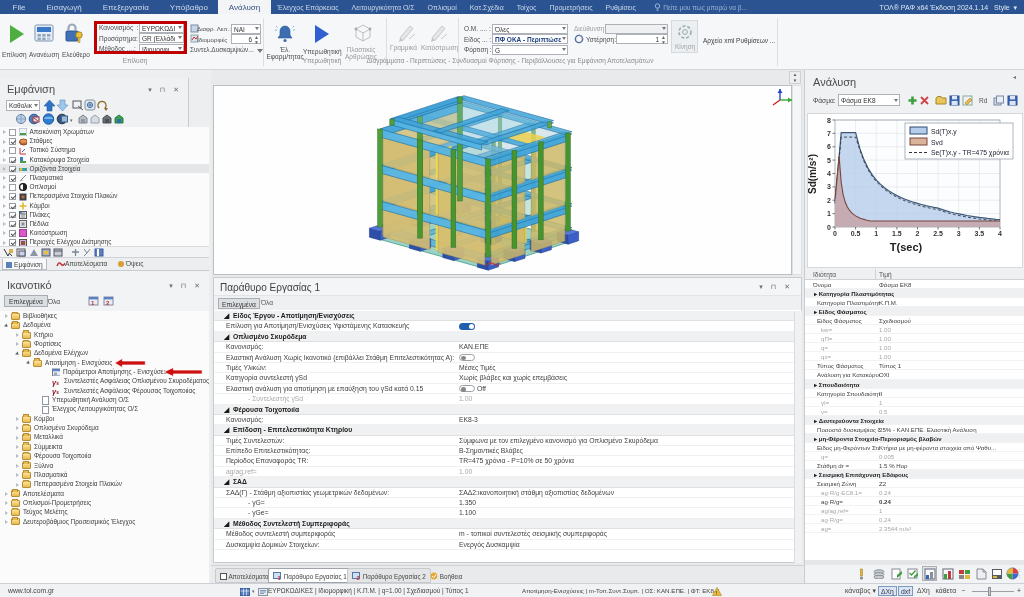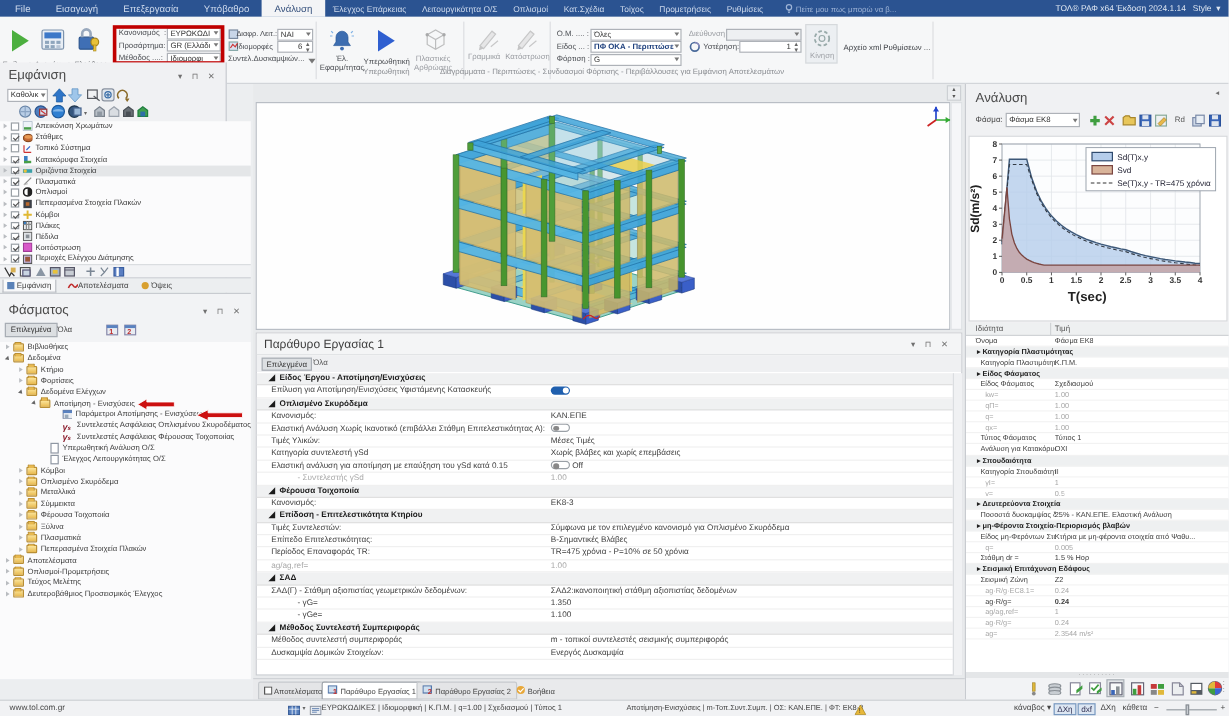--- a/index.html
+++ b/index.html
@@ -23,21 +23,21 @@
 .combo{position:absolute;height:10px;background:#fff;border:1px solid #aeb2b8;font-size:6.5px;color:#333;line-height:9px;padding:0 2px;white-space:nowrap;overflow:hidden}
 .combo .dd{position:absolute;right:1px;top:2px;width:0;height:0;border-left:2.5px solid transparent;border-right:2.5px solid transparent;border-top:3px solid #777}
 .spin{position:absolute;height:10px;background:#fff;border:1px solid #aeb2b8;font-size:6.5px;color:#333;line-height:9px;text-align:right;padding:0 8px 0 2px}
 .spin .ud{position:absolute;right:1px;top:0;font-size:5px;line-height:4.5px;color:#666}
 .redbox{position:absolute;left:94px;top:7px;width:93px;height:33px;border:3px solid #c00000}
 .gicon{position:absolute;opacity:.45;filter:grayscale(1)}
 
 .ptitle{position:absolute;font-size:11px;color:#4b4b4b}
 .pbtns{position:absolute;color:#707070;font-size:7px;letter-spacing:3px}
 
-#leftdock{position:absolute;left:0;top:52px;width:189px;height:513px;background:#f0f1f3;border-right:1px solid #c8cbd0}
+#leftdock{position:absolute;left:0;top:78px;width:189px;height:513px;background:#f0f1f3;border-right:1px solid #c8cbd0}
 .trow{position:relative;height:9.2px;line-height:9.2px;white-space:nowrap;font-size:6.4px;color:#3c3c3c}
 .exp{display:inline-block;width:0;height:0;border-top:2.5px solid transparent;border-bottom:2.5px solid transparent;border-left:3.5px solid #b9bcc0;margin:0 3px 0 3px;vertical-align:middle}
 .cb{display:inline-block;width:6.5px;height:6.5px;border:1px solid #9aa0a6;background:#fff;vertical-align:middle;margin-right:3px;position:relative}
 .cb.c:before{content:"";position:absolute;left:0.5px;top:1px;width:4px;height:2px;border-left:1.2px solid #555;border-bottom:1.2px solid #555;transform:rotate(-45deg)}
 .ic{display:inline-block;width:8px;height:8px;vertical-align:middle;margin-right:3px;position:relative}
 .fold{display:inline-block;width:9px;height:7px;vertical-align:middle;margin-right:3px;background:linear-gradient(#fbe49a,#e8b94f);border:1px solid #b98f35;border-radius:1px;position:relative}
 .fold:before{content:"";position:absolute;left:0;top:-2.2px;width:4px;height:1.6px;background:#e8b94f;border:1px solid #b98f35;border-bottom:none;border-radius:1px 1px 0 0}
 .doc{display:inline-block;width:7px;height:8.5px;vertical-align:middle;margin-right:3px;background:#fff;border:1px solid #8f97a3;position:relative}
 
 #center{position:absolute;left:211px;top:70px;width:593px;height:513px;background:#e8eaec}
@@ -340,21 +340,21 @@
     <span class="abs" style="left:2px;top:1px;height:11px;line-height:11px;background:#f8f9fa;border:1px solid #b8bcc2;border-top:none;padding:0 3px"><span style="display:inline-block;width:6px;height:6px;background:#5a82b8;vertical-align:middle;margin-right:2px"></span>Εμφάνιση</span>
     <span class="abs" style="left:56px;top:2px"><svg width="9" height="8" style="vertical-align:middle">
             <path d="M1 6 Q3 1 5 4 T9 3" stroke="#c03030" fill="none" stroke-width="1.4"></path>
           </svg>Αποτελέσματα</span>
     <span class="abs" style="left:117px;top:2px"><svg width="9" height="8" style="vertical-align:middle">
             <circle cx="4" cy="4" r="3" fill="#d8a030"></circle>
           </svg>Όψεις</span>
   </div>
 
   <div class="abs" style="left:0;top:192px;width:209px;height:321px;background:#f2f3f5;border-top:1px solid #c8cbd0">
-    <span class="ptitle" style="left:7px;top:8px">Φάσματος</span>
+    <span class="ptitle" style="left:7px;top:8px">Ικανοτικό</span>
     <span class="pbtns" style="right:6px;top:11px">▾&nbsp;⊓&nbsp;✕</span>
     <div class="abs" style="left:4px;top:24px;height:12px;line-height:12px;background:#dcdfe2;border:1px solid #a8adb4;padding:0 4px;font-size:6.6px;color:#333">Επιλεγμένα</div>
     <span class="abs" style="left:48px;top:27px;font-size:6.6px;color:#444">Όλα</span>
     <svg class="abs" style="left:88px;top:25px" width="12" height="11">
           <rect x="1" y="1" width="9" height="8" fill="#e8ecf2" stroke="#88a"></rect>
           <rect x="1" y="1" width="9" height="2.4" fill="#5a82c0"></rect>
           <text x="3" y="8.5" font-size="6" fill="#c03030" font-weight="bold">1</text>
         </svg>
     <svg class="abs" style="left:103px;top:25px" width="12" height="11">
           <rect x="1" y="1" width="9" height="8" fill="#e8ecf2" stroke="#88a"></rect>

